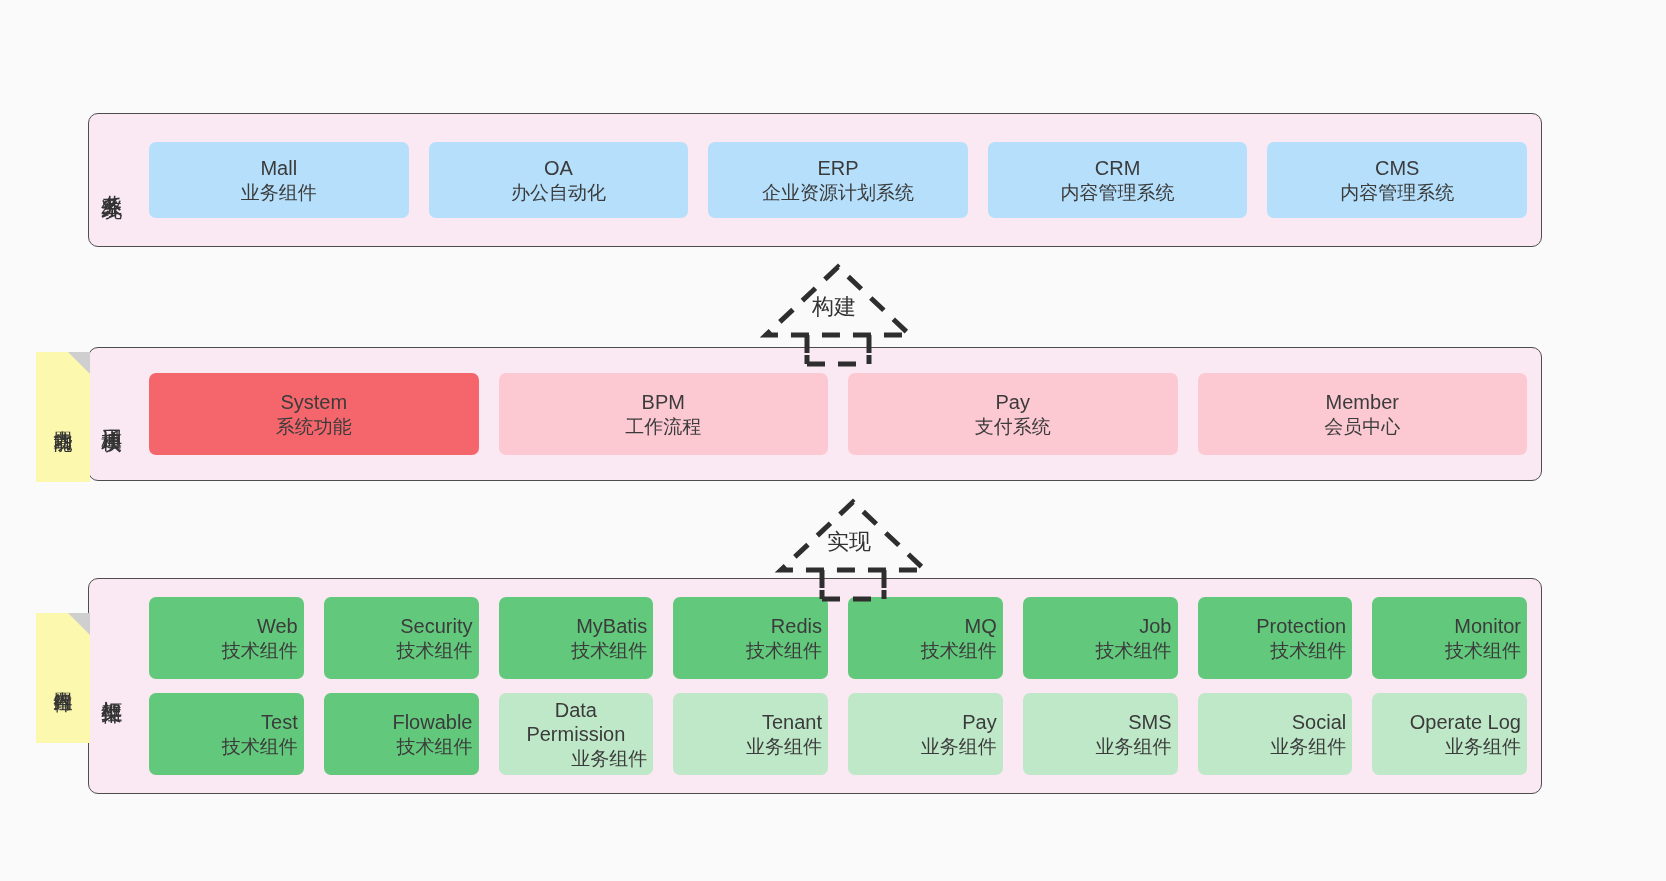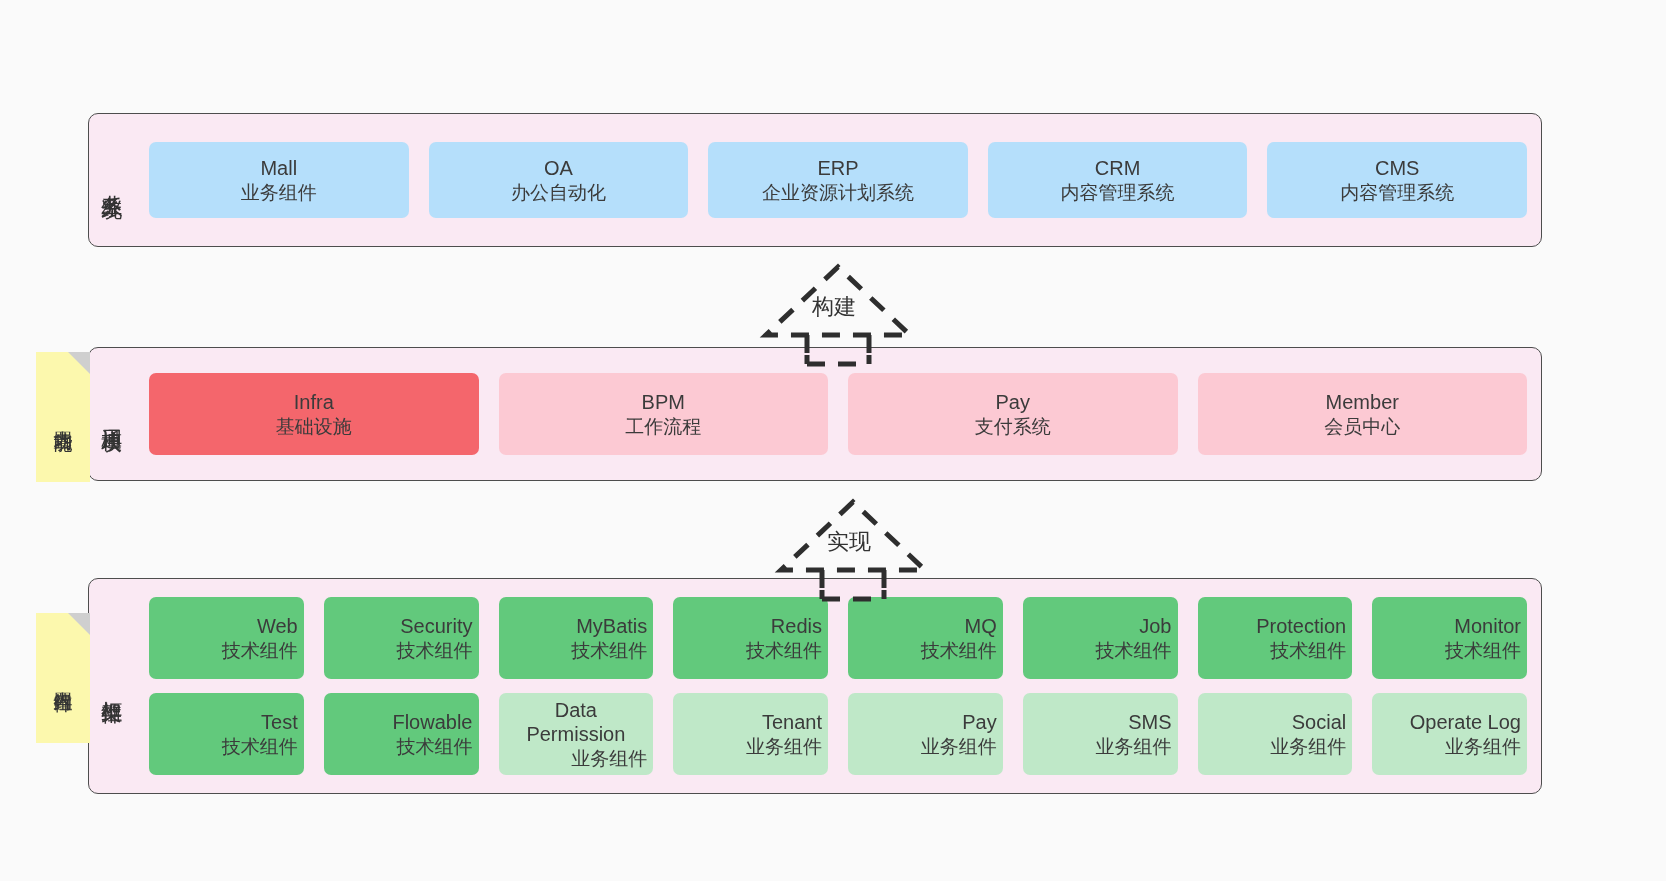--- a/index.html
+++ b/index.html
@@ -193,22 +193,22 @@
   <div class="note" style="left:36px; top:352px; height:130px;">
     <div class="note-fold"></div>
     <span>内置功能</span>
   </div>
 
   <div class="layer" id="layer-modules" style="left:88px; top:347px; width:1454px; height:134px;">
     <div class="layer-caption">通用模块</div>
     <div class="layer-body">
       <div class="row">
         <div class="card red">
-          <div class="title">Infra</div>
-          <div class="sub">基础设施</div>
+          <div class="title">System</div>
+          <div class="sub">系统功能</div>
         </div>
         <div class="card pink">
           <div class="title">BPM</div>
           <div class="sub">工作流程</div>
         </div>
         <div class="card pink">
           <div class="title">Pay</div>
           <div class="sub">支付系统</div>
         </div>
         <div class="card pink">

